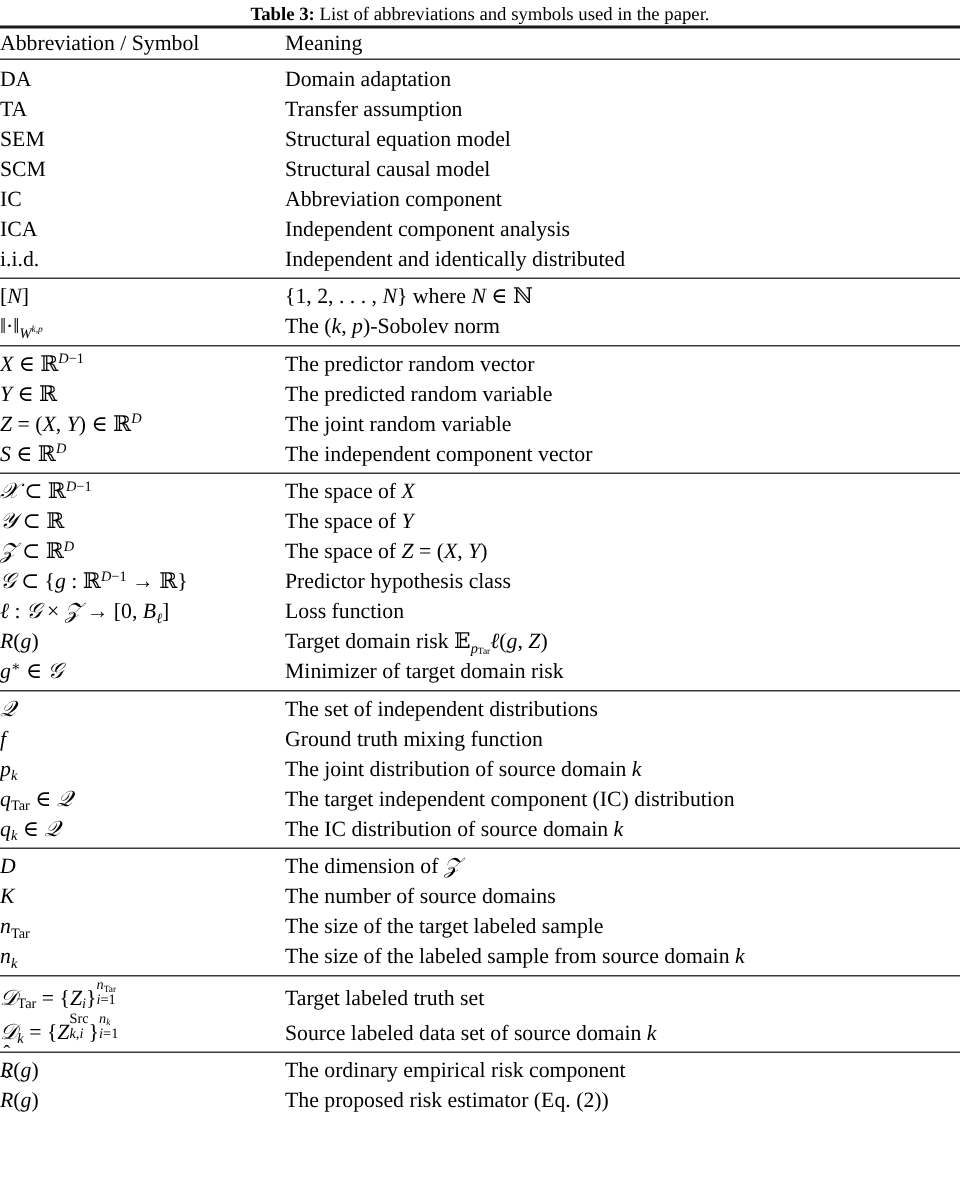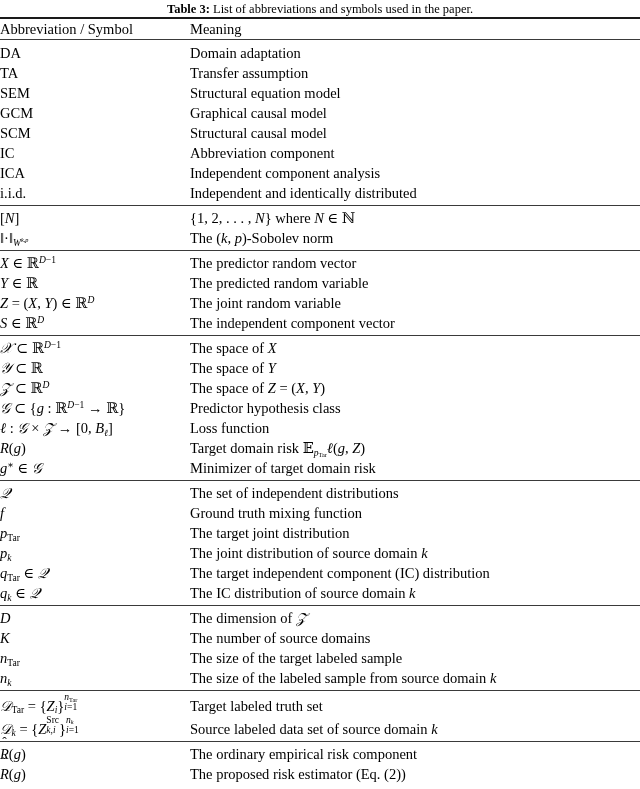--- a/index.html
+++ b/index.html
@@ -167,24 +167,20 @@
       </tr>
       <tr>
         <td class="sym">TA</td>
         <td class="mean">Transfer assumption</td>
       </tr>
       <tr>
         <td class="sym">SEM</td>
         <td class="mean">Structural equation model</td>
       </tr>
       <tr>
-        <td class="sym">GCM</td>
-        <td class="mean">Graphical causal model</td>
-      </tr>
-      <tr>
         <td class="sym">SCM</td>
         <td class="mean">Structural causal model</td>
       </tr>
       <tr>
         <td class="sym">IC</td>
         <td class="mean">Abbreviation component</td>
       </tr>
       <tr>
         <td class="sym">ICA</td>
         <td class="mean">Independent component analysis</td>
@@ -291,24 +287,20 @@
 
       <tr>
         <td class="sym"><span class="cal">𝒬</span></td>
         <td class="mean">The set of independent distributions</td>
       </tr>
       <tr>
         <td class="sym"><span class="mi">f</span></td>
         <td class="mean">Ground truth mixing function</td>
       </tr>
       <tr>
-        <td class="sym"><span class="mi">p</span><sub class="txt">Tar</sub></td>
-        <td class="mean">The target joint distribution</td>
-      </tr>
-      <tr>
         <td class="sym"><span class="mi">p</span><sub><span class="mi">k</span></sub></td>
         <td class="mean">The joint distribution of source domain <span class="mi">k</span></td>
       </tr>
       <tr>
         <td class="sym"><span class="mi">q</span><sub class="txt">Tar</sub> <span class="mup">∈</span> <span class="cal">𝒬</span></td>
         <td class="mean">The target independent component (IC) distribution</td>
       </tr>
       <tr>
         <td class="sym"><span class="mi">q</span><sub><span class="mi">k</span></sub> <span class="mup">∈</span> <span class="cal">𝒬</span></td>
         <td class="mean">The IC distribution of source domain <span class="mi">k</span></td>

